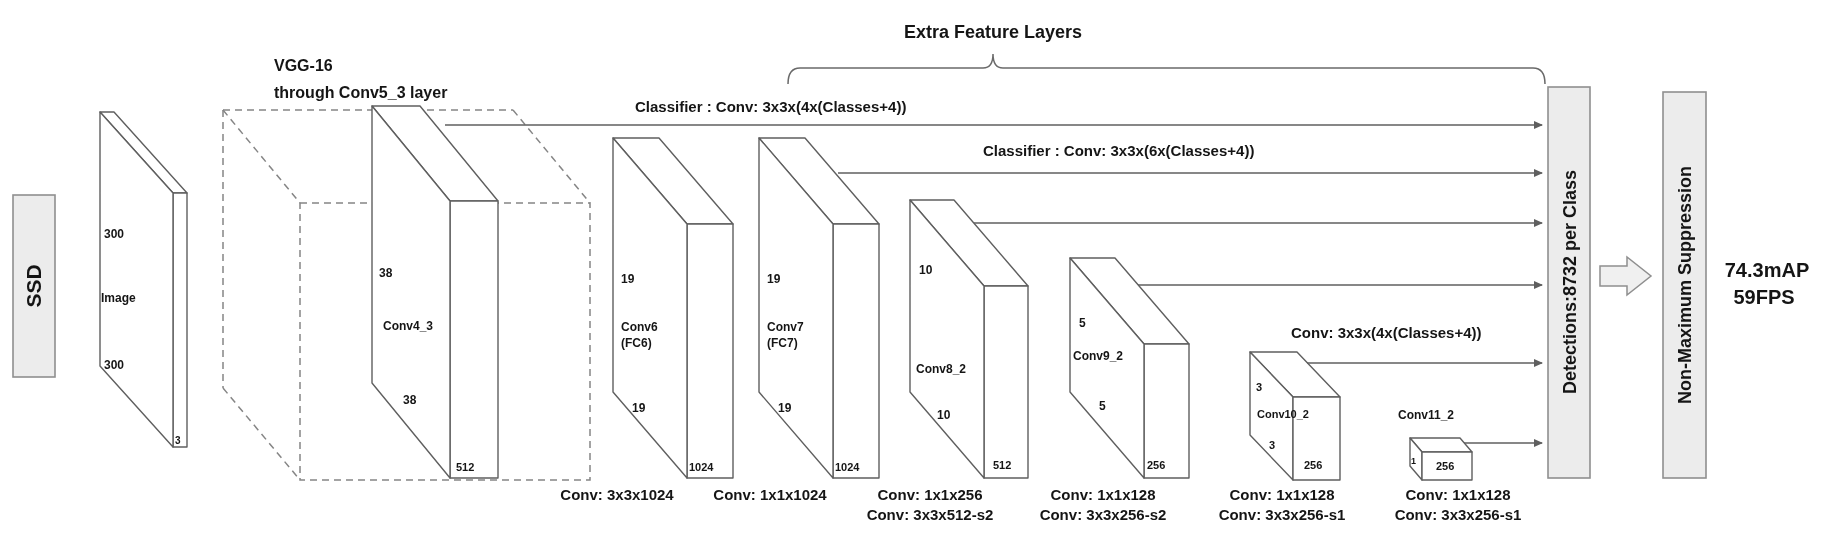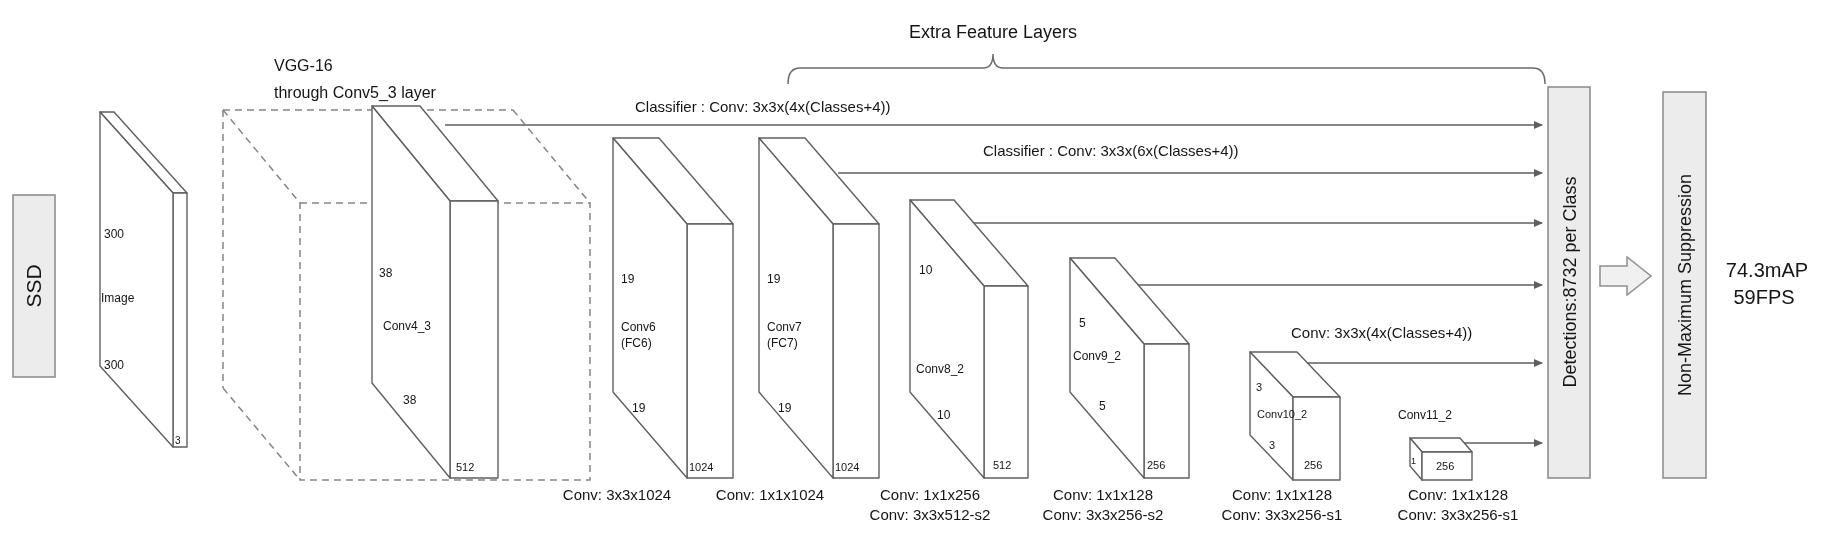--- a/index.html
+++ b/index.html
@@ -1,17 +1,17 @@
 <!DOCTYPE html>
 <html><head>
 <meta charset="utf-8">
 <style>
   html,body{margin:0;padding:0;background:#fff;}
   .stage{position:relative;width:1843px;height:533px;background:#ffffff;overflow:hidden;
-         font-family:"Liberation Sans", sans-serif;}
+         font-family:"Liberation Sans", sans-serif;font-weight:bold;}
   svg text{fill:#151515;}
   .num{font-size:12px;}
   .lname{font-size:12px;}
   .depth{font-size:11px;}
   .cls{font-size:15px;}
   .ops{font-size:15px;text-anchor:middle;}
   .hdr{font-size:18px;text-anchor:middle;}
   .vgg{font-size:16px;}
   .vert{font-size:18px;text-anchor:middle;}
   .res{font-size:20px;text-anchor:middle;}

